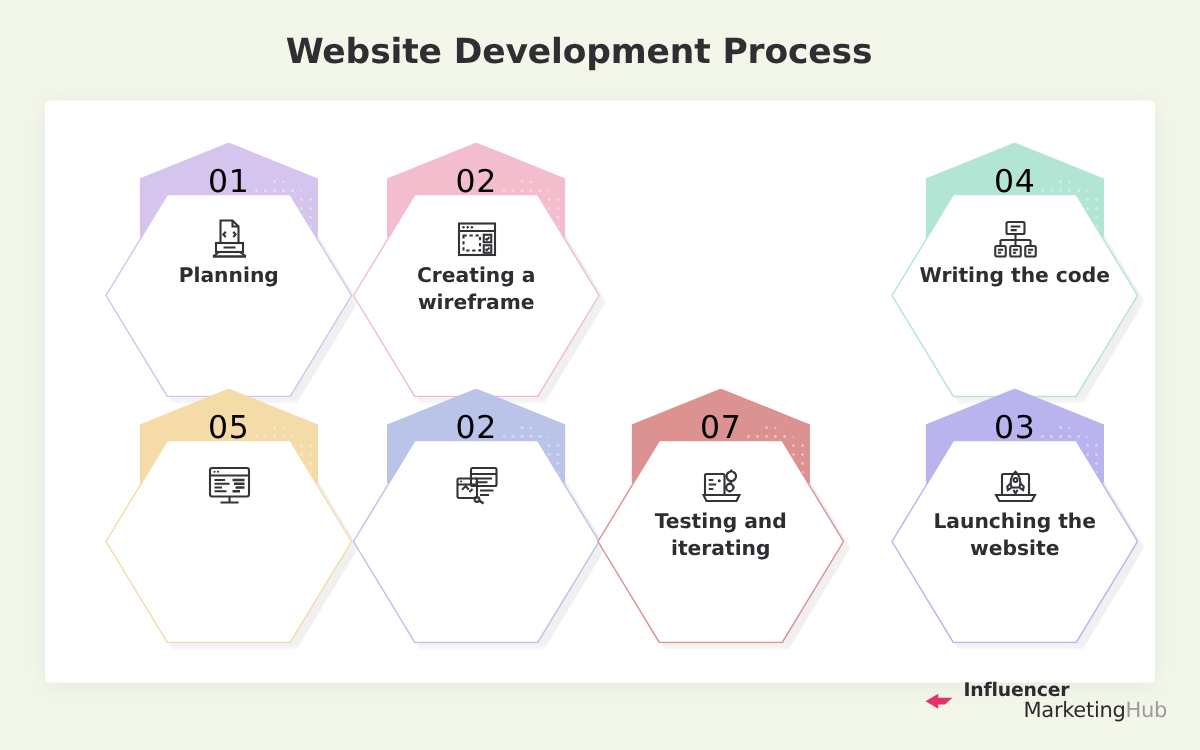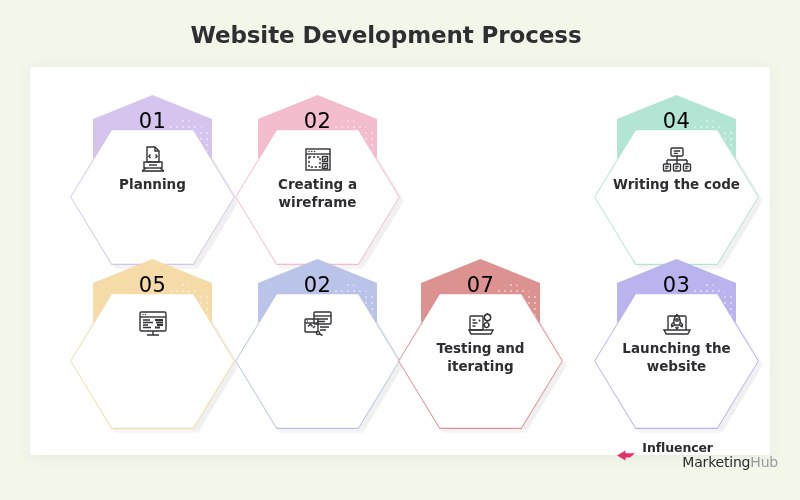--- a/index.html
+++ b/index.html
@@ -152,21 +152,21 @@
     font-size: 13.5px;
     font-weight: 600;
     color: #2d2d32;
     line-height: 1.35;
   }
 
   
   #logo {
     position: absolute;
     right: 22px;
-    bottom: 30px;
+    bottom: 18px;
     display: flex;
     align-items: center;
     gap: 4px;
   }
   #logo-mark { width: 22px; height: 22px; display: block; }
   #logo-text { line-height: 1.08; }
   .logo-line1 {
     font-size: 12.5px;
     font-weight: bold;
     color: #2b2b30;

